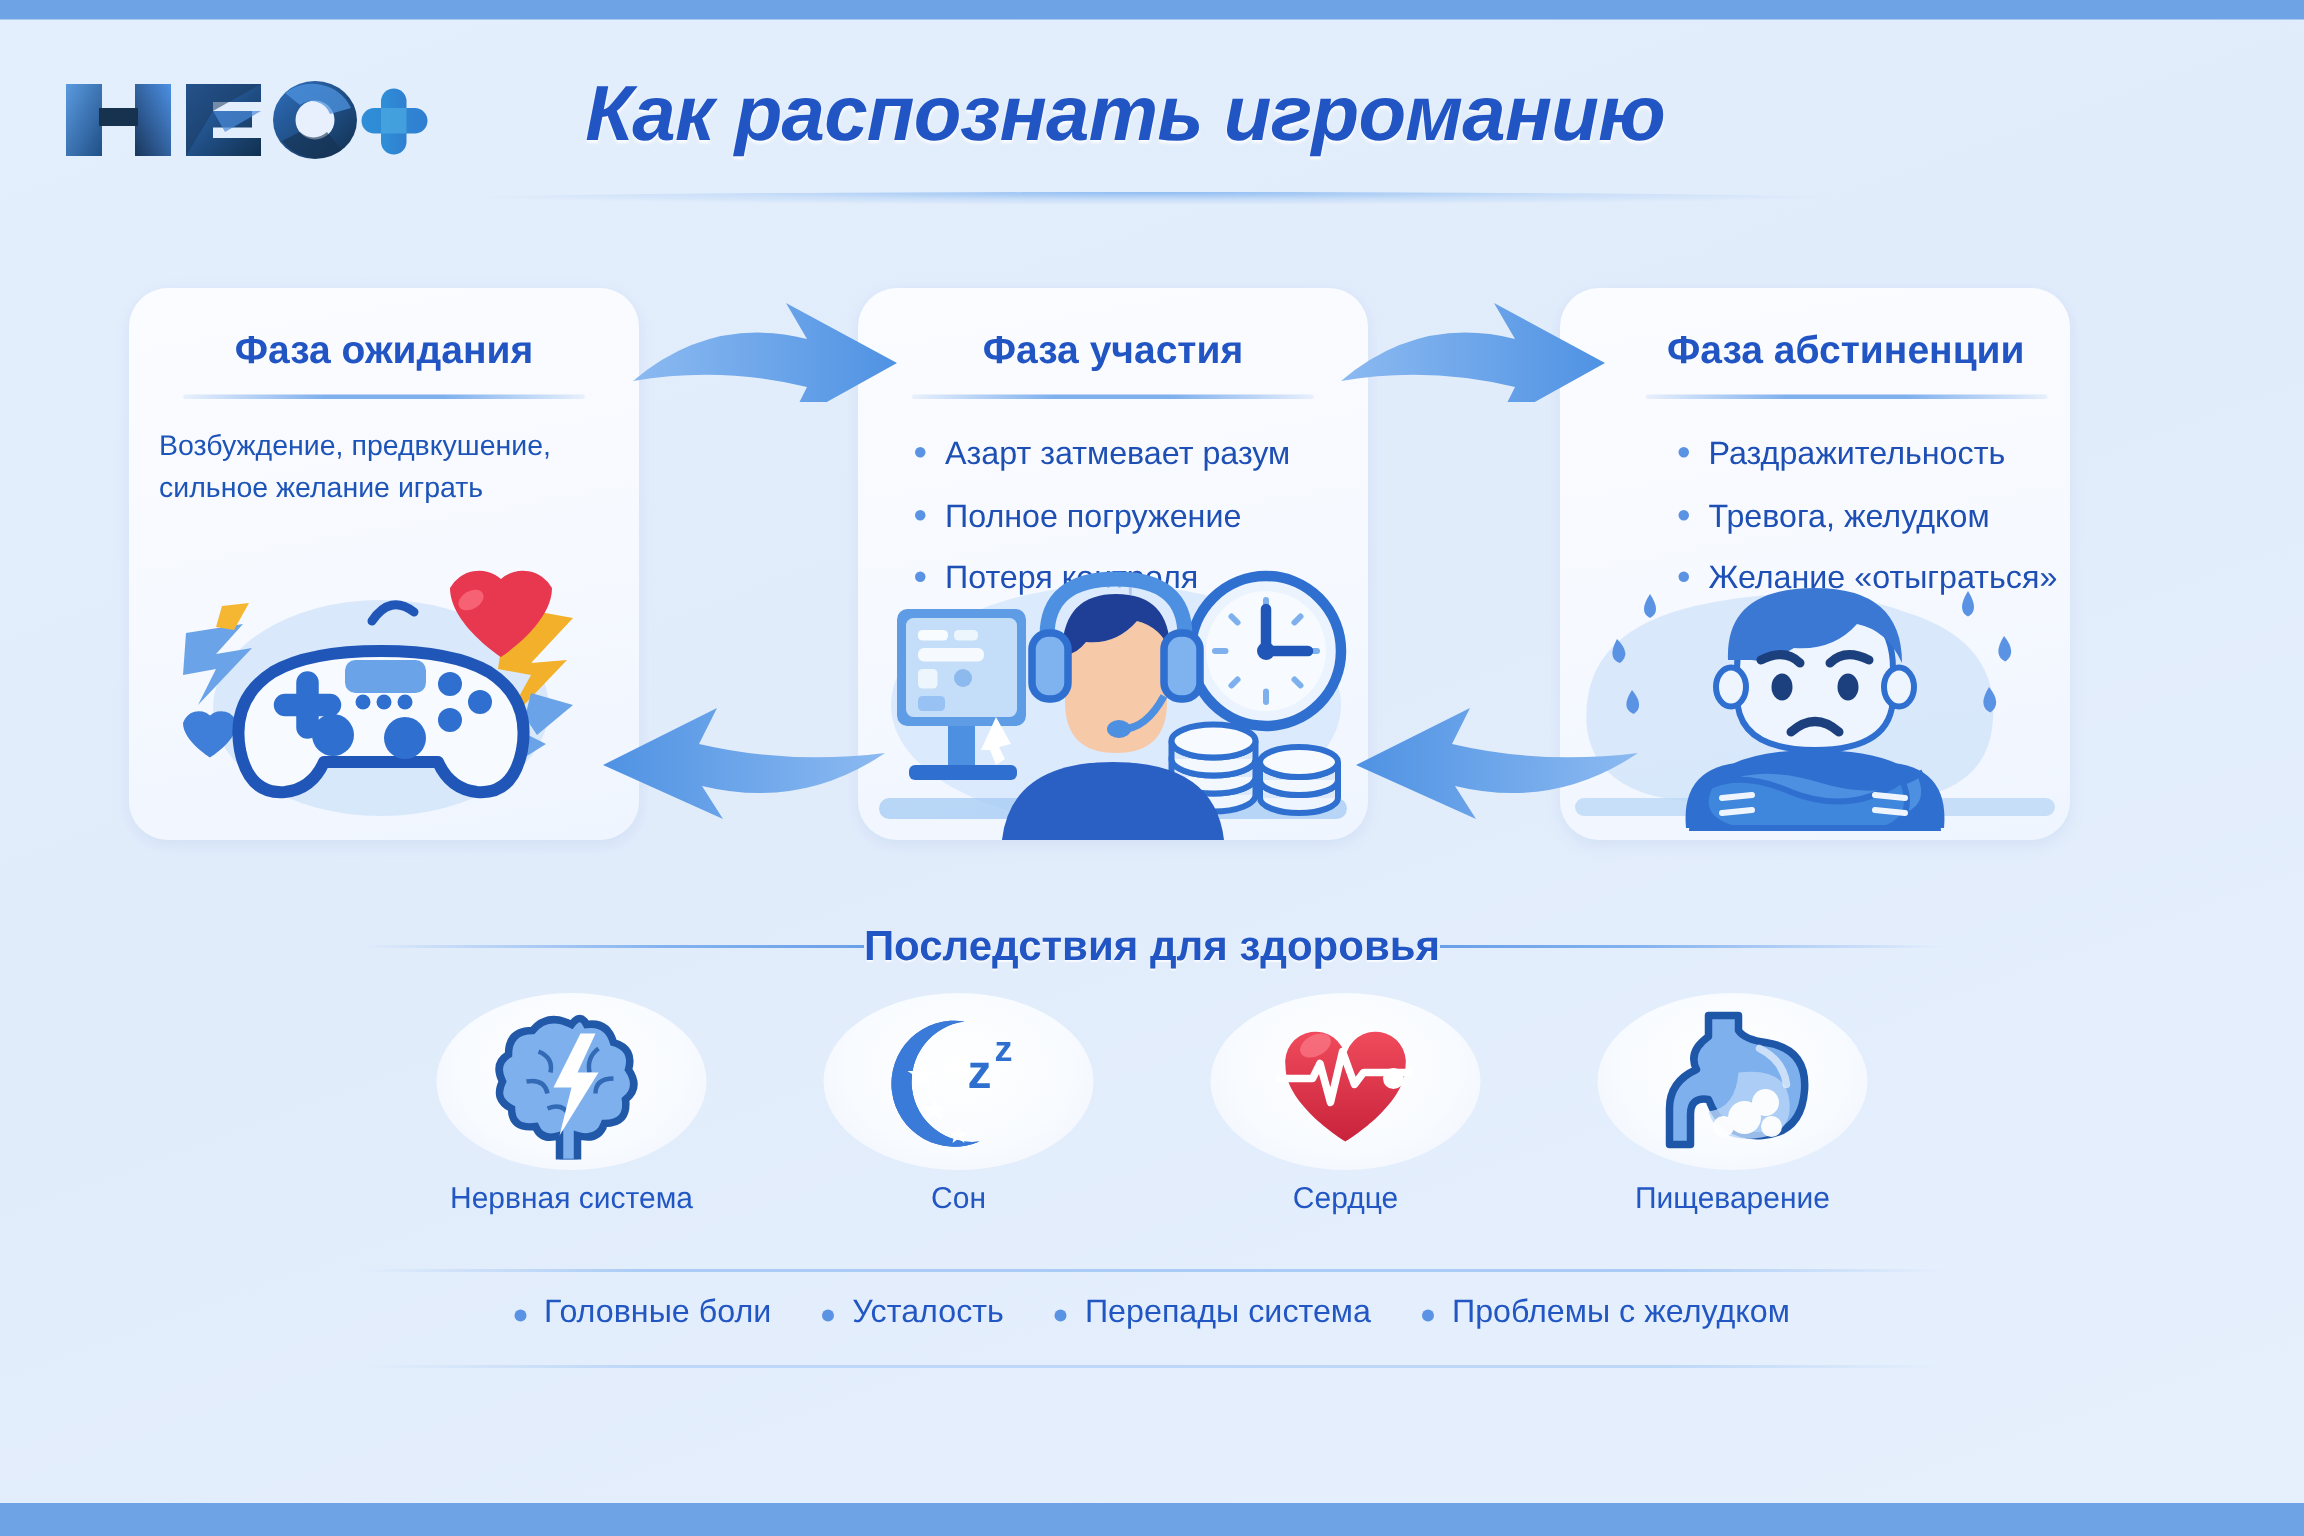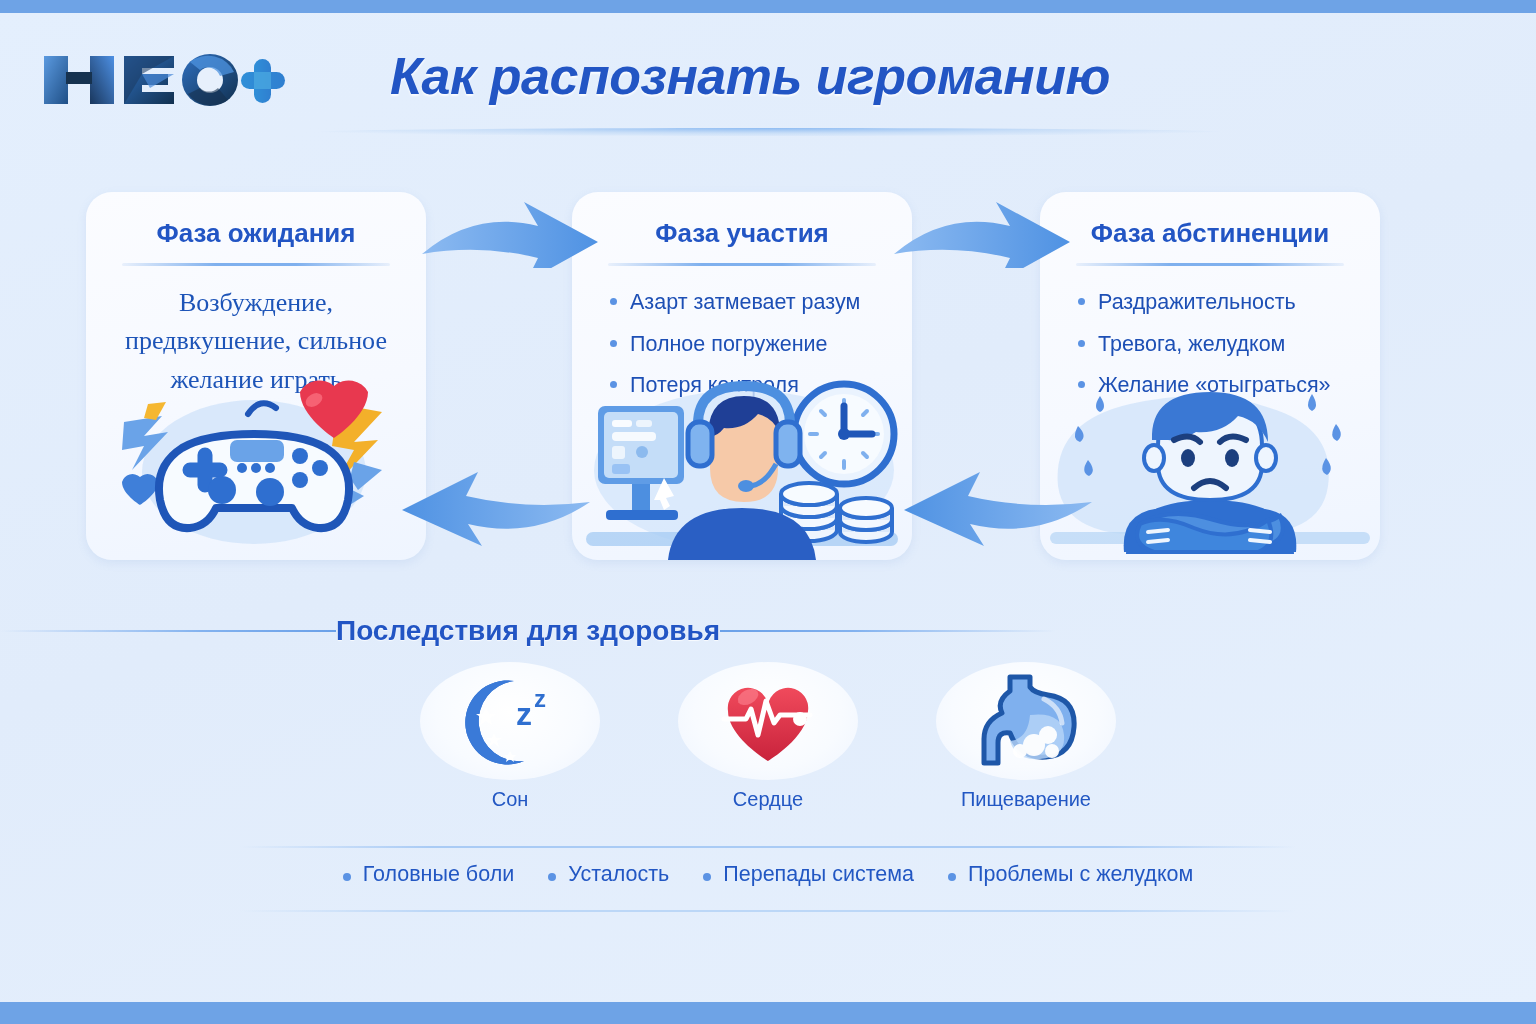--- a/index.html
+++ b/index.html
@@ -38,34 +38,34 @@
   
   .cards { position:absolute; left:0; top:192px; width:1536px; height:370px; }
   .card {
     position:absolute; top:0; width:340px; height:368px;
     background:linear-gradient(170deg,#fbfcff 0%,#f6f9ff 55%,#eff5ff 100%);
     border-radius:26px;
     box-shadow:0 3px 10px rgba(110,150,210,.13);
   }
   .card-1 { left:86px; }
   .card-2 { left:572px; }
-  .card-3 { left:1040px; }
+  .card-3 { left:1040px;padding-left:41px; }
   .card-title {
     margin-top:26px; text-align:center;
     font-size:26px; font-weight:bold; color:#2255c4;
     white-space:nowrap;
   }
   .card-rule {
     margin:14px auto 0; width:268px; height:3px;
     background:linear-gradient(90deg,rgba(140,180,235,.15),#7fb0ee 35%,#7fb0ee 65%,rgba(140,180,235,.15));
     border-radius:2px;
   }
   .card-lead {
-    margin:18px 20px 0; text-align:center;
-    font-size:26px; line-height:1.48; color:#1d54b8;font-family:Liberation Serif, serif;
+    margin:18px 20px 0; text-align:left;
+    font-size:19px; line-height:1.48; color:#1d54b8;
   }
   .card-list { margin:20px 0 0 36px; }
   .card-list li {
     list-style:none; position:relative;
     font-size:21.5px; line-height:1.52; color:#1d4fb5;
     padding-left:22px; margin-bottom:9px; white-space:nowrap;
   }
   .card-list li::before {
     content:""; position:absolute; left:2px; top:12px;
     width:7px; height:7px; border-radius:50%; background:#5b93e4;
@@ -77,21 +77,21 @@
   
   .flow-arrow { position:absolute; }
   .arrow-top-1 { left:418px; top:198px; width:184px; height:70px; }
   .arrow-top-2 { left:890px; top:198px; width:184px; height:70px; }
   .arrow-back-1 { left:398px; top:472px; width:196px; height:74px; }
   .arrow-back-2 { left:900px; top:472px; width:196px; height:74px; }
 
   
   .sec-head { position:absolute; left:0; top:608px; width:1536px; height:46px; }
   .sec-head-inner {
-    display:flex; align-items:center; justify-content:flex-start; 
+    display:flex; align-items:center; justify-content:center; 
     height:100%;
   }
   .sec-line { width:336px; height:2px;
     background:linear-gradient(90deg,rgba(150,185,235,0),#83b2ef 60%,#6aa0e8);
   }
   .sec-line.right { background:linear-gradient(90deg,#6aa0e8,#83b2ef 40%,rgba(150,185,235,0)); }
   .sec-title {
     font-size:28px; font-weight:bold; color:#2255c4; white-space:nowrap;
     text-shadow:0 1px 1px rgba(255,255,255,.8);
   }
@@ -377,20 +377,36 @@
   <div class="sec-head">
     <div class="sec-head-inner">
       <div class="sec-line"></div>
       <div class="sec-title">Последствия для здоровья</div>
       <div class="sec-line right"></div>
     </div>
   </div>
 
   <div class="health-row">
 
+    <div class="health-item">
+      <div class="health-blob">
+        <svg viewBox="0 0 104 104" width="104" height="104">
+          <path d="M52,14 q-16,-8 -26,4 q-16,0 -16,16 q-10,6 -4,18 q-6,12 6,18 q0,14 16,12 q4,10 16,6 v18 h12 v-18 q14,4 18,-8 q16,0 14,-16 q10,-8 2,-20 q4,-14 -10,-18 q-4,-14 -18,-12 q-4,-8 -10,0 z" fill="#7fb0ee" stroke="#2159a8" stroke-width="5"></path>
+          <g stroke="#2159a8" stroke-width="3" fill="none" opacity=".8">
+            <path d="M30,32 q10,4 8,14"></path>
+            <path d="M22,52 q12,-2 14,8"></path>
+            <path d="M36,70 q10,-4 14,4"></path>
+            <path d="M70,30 q-8,6 -6,16"></path>
+            <path d="M80,50 q-12,0 -12,10"></path>
+          </g>
+          <polygon points="58,20 40,56 52,56 44,88 70,46 56,46 68,20" fill="#fff"></polygon>
+        </svg>
+      </div>
+      <div class="health-label">Нервная система</div>
+    </div>
 
     <div class="health-item">
       <div class="health-blob">
         <svg viewBox="0 0 104 104" width="104" height="104">
           <path d="M56,12 a42,42 0 1 0 10,80 a34,34 0 0 1 -10,-80 z" fill="#2f6fd0"></path>
           <path d="M56,12 a42,42 0 1 0 10,80 a34,34 0 0 1 -10,-80 z" fill="#3a7ad8"></path>
           <g fill="#fff">
             <polygon points="28,38 31,45 38,45 32,49 34,56 28,52 22,56 24,49 18,45 25,45"></polygon>
             <polygon points="36,64 38,69 44,69 39,72 41,78 36,74 31,78 33,72 28,69 34,69"></polygon>
             <polygon points="52,82 54,86 58,86 55,89 56,93 52,90 48,93 49,89 46,86 50,86"></polygon>

